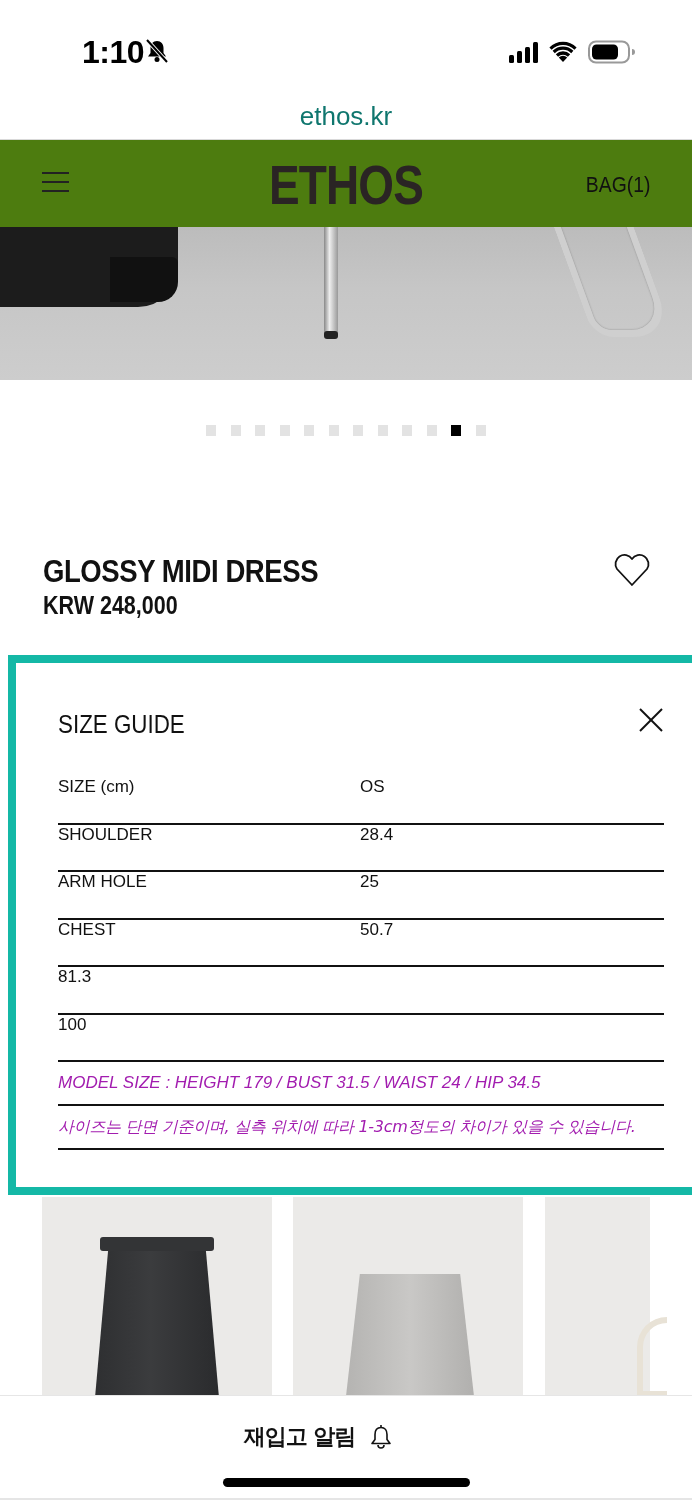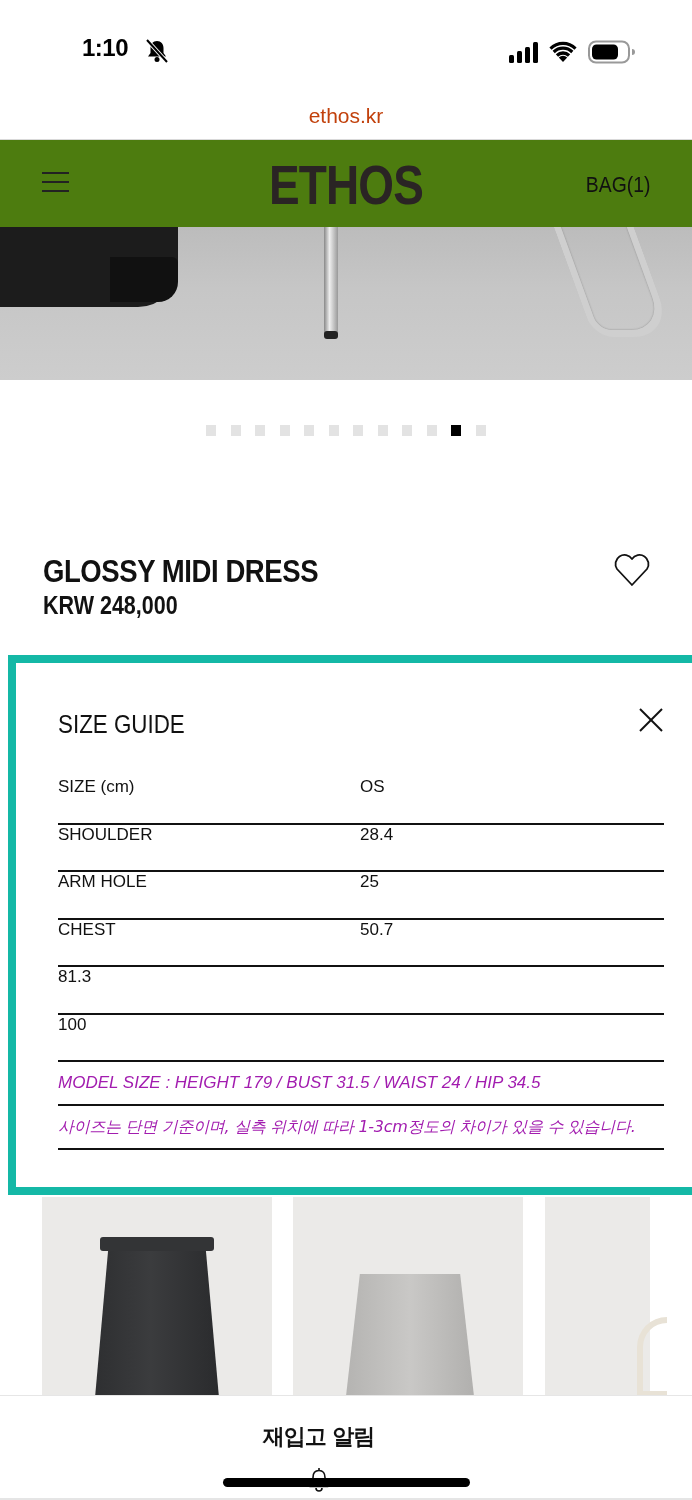--- a/index.html
+++ b/index.html
@@ -1,29 +1,29 @@
 <!DOCTYPE html>
 <html><head>
 <meta charset="utf-8">
 <style>
   * { box-sizing: border-box; margin: 0; padding: 0; }
   html, body { width: 692px; height: 1500px; overflow: hidden; background: #fff; }
   body { font-family: "Liberation Sans", "DejaVu Sans", sans-serif; color: #111; position: relative; }
 
   
   .status-bar { position: absolute; top: 0; left: 0; width: 692px; height: 96px; }
-  .status-time { position: absolute; left: 82px; top: 34px; font-size: 24px; font-weight: 700; letter-spacing: -0.5px; color: #000; }
+  .status-time { position: absolute; left: 82px; top: 34px; font-size: 32px; font-weight: 700; letter-spacing: -0.5px; color: #000; }
   .bell-muted { position: absolute; left: 144px; top: 38px; width: 26px; height: 26px; }
   .status-right { position: absolute; right: 56px; top: 38px; height: 28px; display: flex; align-items: center; gap: 10px; }
   .signal { display: flex; align-items: flex-end; gap: 3px; height: 22px; }
   .signal span { width: 5px; background: #000; border-radius: 1.5px; display: block; }
 
   
   .url-bar { position: absolute; top: 96px; left: 0; width: 692px; height: 44px; border-bottom: 1px solid #d9d9d9; text-align: center; }
-  .url-text { font-size: 21px; line-height: 40px; color: #c2410c; }
+  .url-text { font-size: 26px; line-height: 40px; color: #0f766e; }
 
   
   .site-header { position: absolute; top: 140px; left: 0; width: 692px; height: 87px; background: #4d7c0f; }
   .menu-icon { position: absolute; left: 42px; top: 30px; width: 27px; height: 24px; cursor: pointer; }
   .menu-icon span { position: absolute; left: 0; width: 27px; height: 2px; background: #222; }
   .logo { position: absolute; left: 0; width: 692px; top: 12px; text-align: center; font-family: "Liberation Sans Narrow", "Liberation Sans", sans-serif; font-weight: 700; font-size: 56px; letter-spacing: -1px; color: #2a2424; transform: scaleX(0.82); transform-origin: center; }
   .bag-link { position: absolute; right: 42px; top: 32px; font-size: 22px; color: #111; transform: scaleX(0.88); transform-origin: right; cursor: pointer; }
 
   
   .hero { position: absolute; top: 227px; left: 0; width: 692px; height: 153px; background: linear-gradient(180deg, #bcbcbc 0%, #c6c6c6 40%, #cdcdcd 100%); overflow: hidden; }
@@ -57,21 +57,21 @@
   
   .related { position: absolute; top: 1197px; left: 0; width: 692px; height: 198px; overflow: hidden; }
   .rel-card { position: absolute; top: 0; height: 198px; background: #ebeae8; cursor: pointer; }
   .pants { position: absolute; left: 52px; top: 42px; width: 126px; height: 170px; background: linear-gradient(90deg, #2e2f31, #3b3c3e 45%, #2a2b2d); clip-path: polygon(12% 0, 88% 0, 100% 100%, 0 100%); }
   .pants-band { position: absolute; left: 58px; top: 40px; width: 114px; height: 14px; background: #333436; border-radius: 3px; }
   .skirt { position: absolute; left: 51px; top: 77px; width: 132px; height: 140px; background: linear-gradient(90deg, #b4b3b1, #c9c8c6 50%, #b0afad); clip-path: polygon(12% 0, 88% 0, 100% 100%, 0 100%); }
   .bag-strap { position: absolute; left: 92px; top: 120px; width: 30px; height: 80px; border: 6px solid #e8e2d6; border-right: none; border-radius: 40px 0 0 0; }
 
   
   .bottom-bar { position: absolute; top: 1395px; left: 0; width: 692px; height: 105px; background: #fff; border-top: 1px solid #e6e6e6; }
-  .restock-btn { position: absolute; left: 0; top: 26px; width: 637px; display: flex; align-items: center; gap: 14px; cursor: pointer; flex-direction: column; }
+  .restock-btn { position: absolute; left: 0; top: 26px; width: 637px; display: flex; justify-content: center; align-items: center; gap: 14px; cursor: pointer; }
   .restock-label { font-family: "DejaVu Sans", sans-serif; font-size: 22px; font-weight: 700; letter-spacing: -1px; color: #111; }
   .home-indicator { position: absolute; left: 223px; top: 82px; width: 247px; height: 9px; background: #000; border-radius: 5px; }
   .bottom-line { position: absolute; left: 0; bottom: 0; width: 692px; height: 2px; background: #e5e5e5; }
 </style>
 </head>
 <body>
 
 <div class="status-bar">
   <span class="status-time">1:10</span>
   <svg class="bell-muted" viewBox="0 0 26 26">

